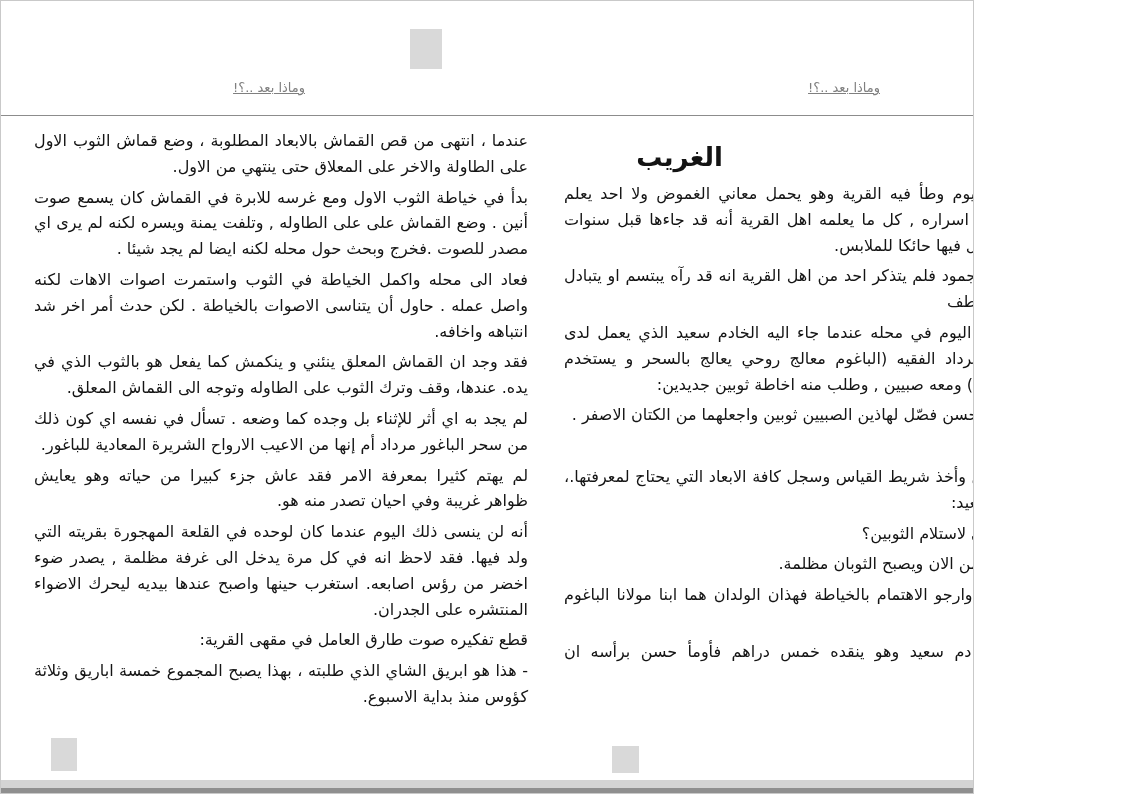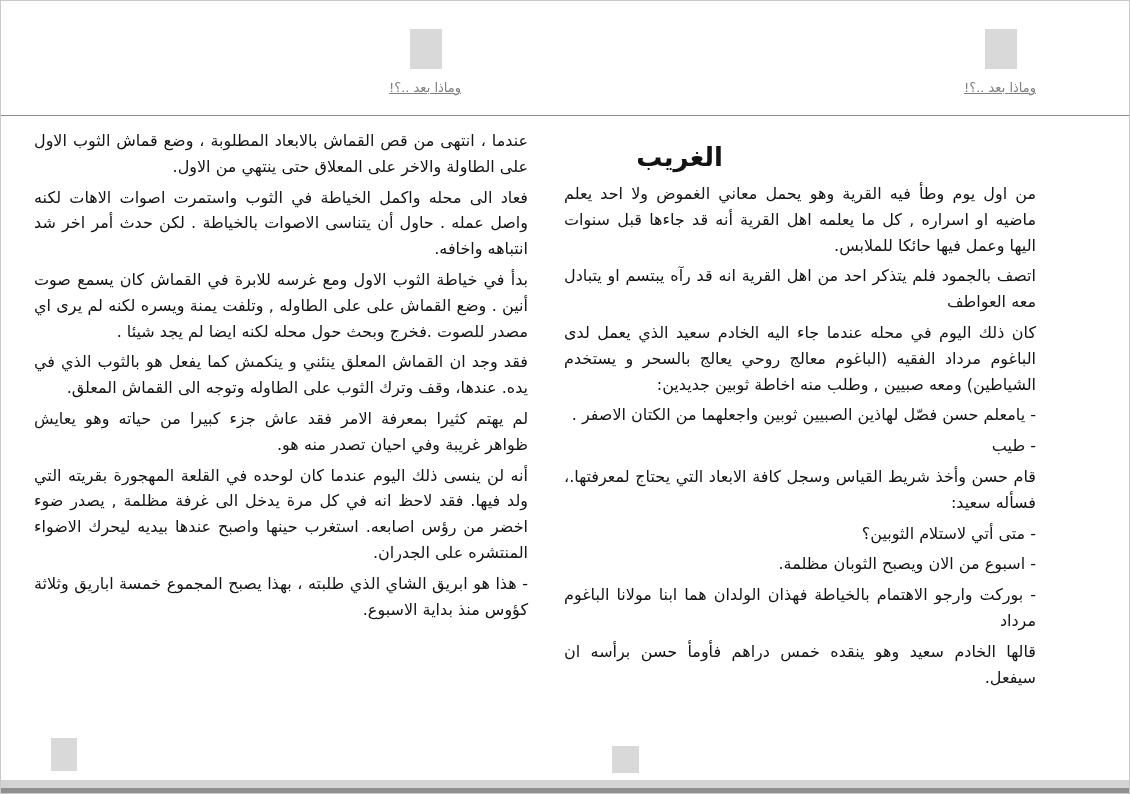--- a/index.html
+++ b/index.html
@@ -3,21 +3,21 @@
 <meta charset="utf-8">
 <style>
   html, body {
     margin: 0;
     padding: 0;
     background: #ffffff;
     font-family: "DejaVu Sans", sans-serif;
   }
   .canvas {
     position: relative;
-    width: 1130px;
+    width: 974px;
     height: 794px;
     background: #ffffff;
     border: 1px solid #c9c9c9;
     box-sizing: border-box;
     overflow: hidden;
   }
   
   .shade-box {
     position: absolute;
     background: #d9d9d9;
@@ -126,25 +126,27 @@
         <p class="para">- متى أتي لاستلام الثوبين؟</p>
         <p class="para">- اسبوع من الان ويصبح الثوبان مظلمة.</p>
         <p class="para">- بوركت وارجو الاهتمام بالخياطة فهذان الولدان هما ابنا مولانا الباغوم مرداد</p>
         <p class="para">قالها الخادم سعيد وهو ينقده خمس دراهم  فأومأ حسن برأسه ان سيفعل.</p>
       </div>
   </div>
 
   <div class="page-col left-page">
     <div>
         <p class="para">عندما ، انتهى من قص القماش بالابعاد المطلوبة ، وضع قماش الثوب الاول على الطاولة والاخر على المعلاق حتى ينتهي من الاول.</p>
+        <p class="para">بدأ في خياطة الثوب الاول ومع غرسه للابرة في القماش كان يسمع صوت أنين . وضع القماش على على الطاوله , وتلفت يمنة ويسره لكنه لم يرى اي مصدر للصوت .فخرج وبحث حول محله لكنه ايضا لم يجد شيئا .</p>
         <p class="para">فعاد الى محله واكمل الخياطة في الثوب واستمرت اصوات الاهات لكنه واصل عمله .  حاول أن يتناسى الاصوات  بالخياطة . لكن حدث أمر اخر شد انتباهه واخافه.</p>
-        <p class="para">بدأ في خياطة الثوب الاول ومع غرسه للابرة في القماش كان يسمع صوت أنين . وضع القماش على على الطاوله , وتلفت يمنة ويسره لكنه لم يرى اي مصدر للصوت .فخرج وبحث حول محله لكنه ايضا لم يجد شيئا .</p>
         <p class="para">فقد وجد ان القماش المعلق ينئني و ينكمش كما يفعل هو بالثوب الذي في يده. عندها، وقف وترك الثوب على الطاوله وتوجه الى القماش المعلق.</p>
+        <p class="para">لم يجد به اي أثر للإثناء بل وجده كما وضعه . تسأل في نفسه اي كون ذلك من سحر الباغور مرداد أم إنها من الاعيب الارواح الشريرة المعادية للباغور.</p>
         <p class="para">لم يهتم كثيرا بمعرفة الامر فقد عاش جزء كبيرا من حياته وهو يعايش ظواهر غريبة وفي احيان تصدر منه هو.</p>
         <p class="para">أنه لن ينسى ذلك اليوم عندما كان لوحده في القلعة المهجورة بقريته التي ولد فيها. فقد لاحظ انه في كل مرة يدخل الى غرفة مظلمة , يصدر ضوء اخضر من رؤس اصابعه. استغرب حينها واصبح عندها بيديه ليحرك الاضواء المنتشره على الجدران.</p>
+        <p class="para">قطع تفكيره  صوت  طارق العامل في مقهى القرية:</p>
         <p class="para">- هذا هو ابريق الشاي الذي طلبته ، بهذا يصبح المجموع خمسة اباريق وثلاثة كؤوس منذ بداية الاسبوع.</p>
       </div>
   </div>
 
   <div class="shade-box shade-bottom-left"></div>
   <div class="shade-box shade-bottom-mid"></div>
 
   <div class="footer-strip"></div>
   <div class="footer-strip-dark"></div>
 

